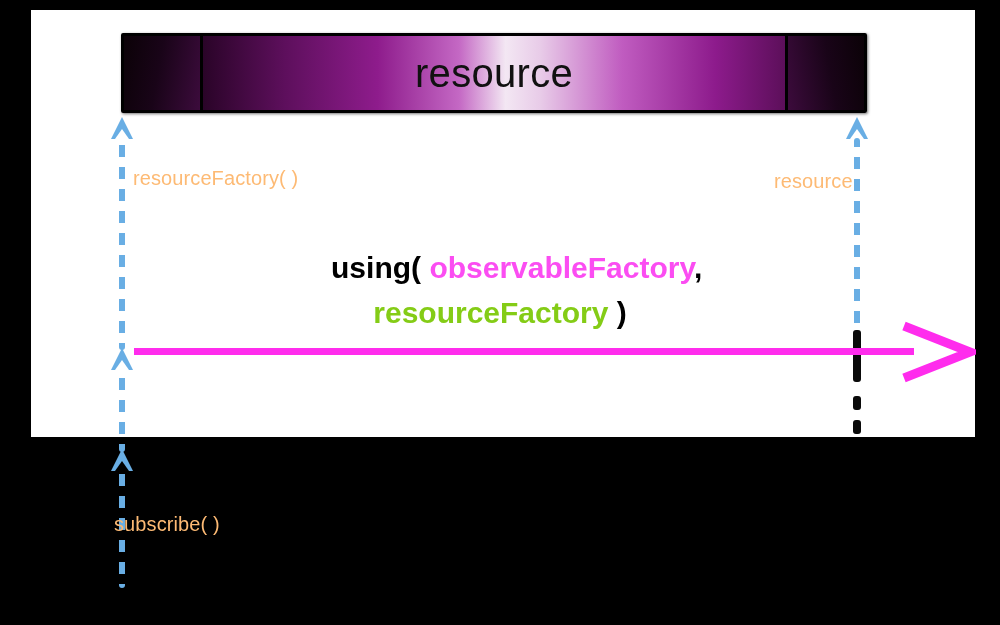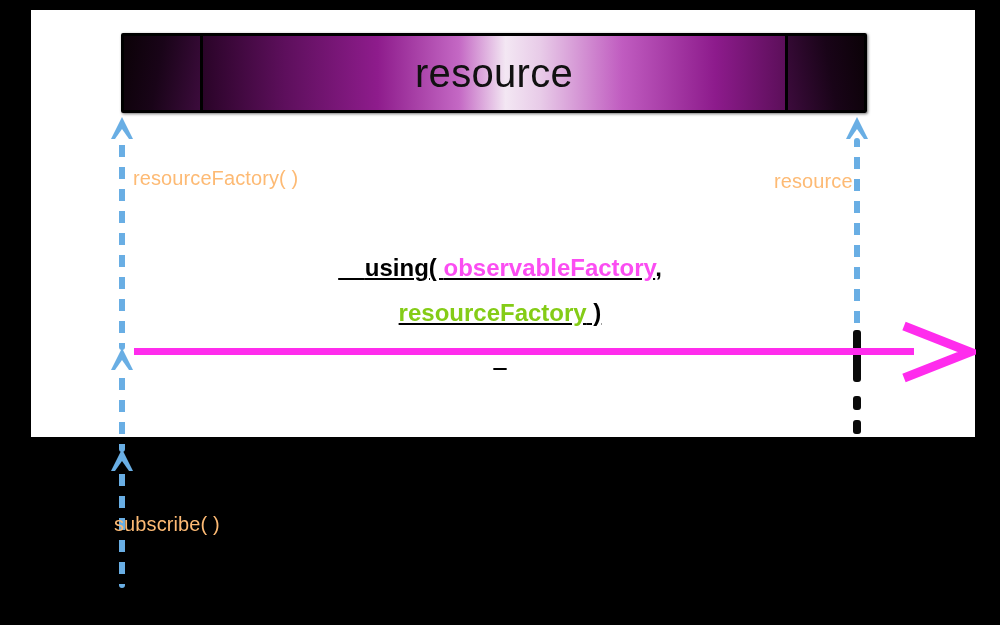--- a/index.html
+++ b/index.html
@@ -138,26 +138,25 @@
     white-space: nowrap;
     letter-spacing: 0.1px;
   }
 
   #call-expression {
     position: absolute;
     left: 180px;
     top: 200px;
     width: 640px;
     text-align: center;
-    font-size: 24px;
+    font-size: 30px;
     font-weight: bold;
     line-height: 45px;
     color: #000000;
     white-space: pre-wrap;
-    text-decoration: underline;
   }
   .tok-plain   { color: #000000; }
   .tok-pink    { color: #fb4df2; }
   .tok-purple  { color: #84cc16; }
 </style>
 </head>
 <body>
 
 <div id="stage">
 

